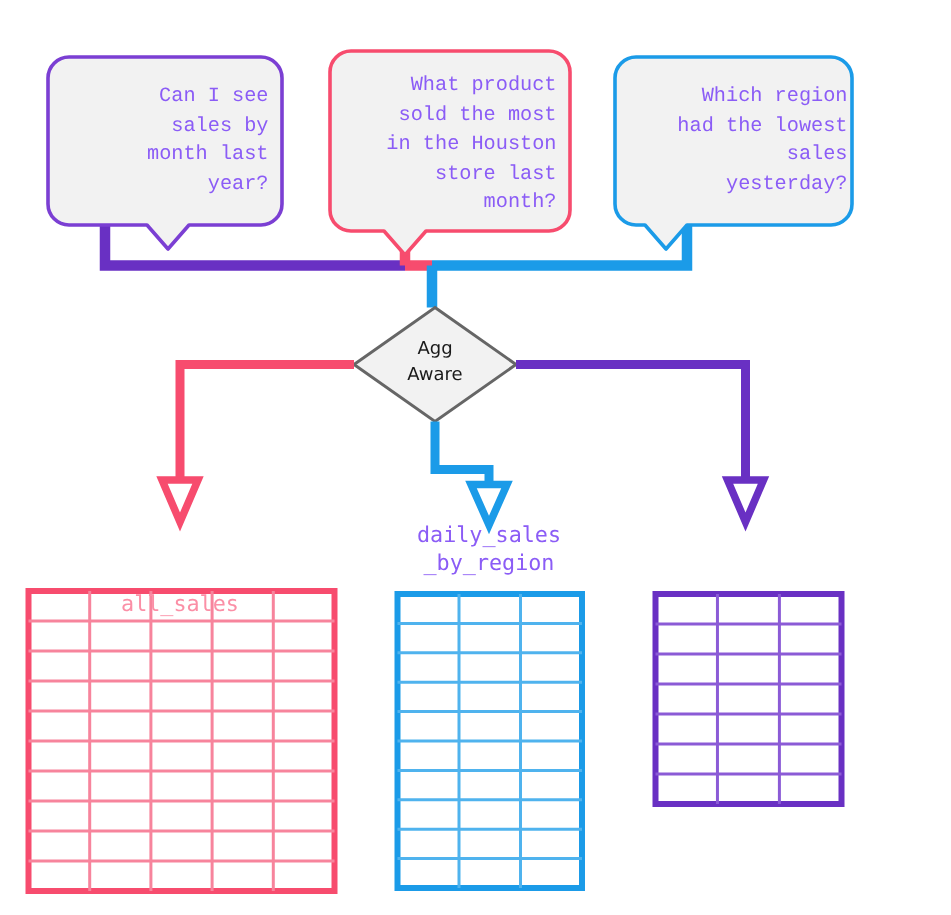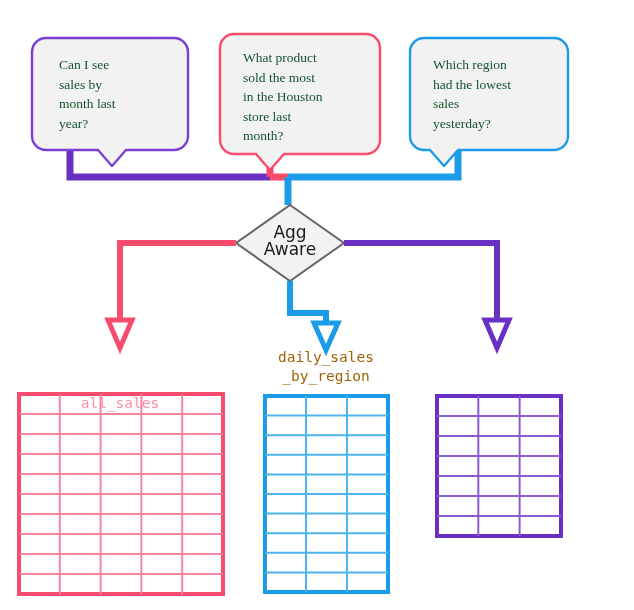--- a/index.html
+++ b/index.html
@@ -1,22 +1,22 @@
 <!DOCTYPE html>
 <html><head>
 <meta charset="utf-8">
 <style>
   html,body{margin:0;padding:0;}
   body{width:634px;height:610px;background:#ffffff;position:relative;
        font-family:"DejaVu Sans",sans-serif;overflow:hidden;}
   #stage{position:absolute;left:0;top:0;width:634px;height:610px;}
   svg.layer{position:absolute;left:0;top:0;width:634px;height:610px;overflow:visible;}
-  .bubbletext{position:absolute;font-family:Liberation Serif, serif;
-              font-size:13.5px;line-height:19.5px;color:#14532d;white-space:pre-line;}
-  .diamondtext{position:absolute;font-family:"DejaVu Sans",sans-serif;font-size:17px;
+  .bubbletext{position:absolute;font-family:Liberation Mono, monospace;
+              font-size:13.5px;line-height:19.5px;color:#8b5cf6;white-space:pre-line;text-align:right;}
+  .diamondtext{position:absolute;font-family:"DejaVu Sans",sans-serif;font-size:12px;
                line-height:17px;color:#1a1a1a;text-align:center;white-space:pre-line;}
   .tlabel{position:absolute;font-family:"DejaVu Sans Mono",monospace;font-size:14.5px;
           line-height:19px;text-align:center;white-space:pre-line;letter-spacing:0px;}
 </style>
 </head>
 <body>
 
 <div id="stage">
 
   <svg class="layer" viewBox="0 0 634 610">
@@ -109,17 +109,17 @@
 sold the most
 in the Houston
 store last
 month?</div>
 
   <div class="diamondtext" style="left:240px;top:224px;width:100px;">Agg
 Aware</div>
 
   <div class="tlabel" style="left:50px;top:357px;width:140px;color:#FB8FA6;margin-top:37px;">all_sales</div>
 
-  <div class="tlabel" style="left:256px;top:348px;width:140px;color:#a16207;">daily_sales
+  <div class="tlabel" style="left:256px;top:348px;width:140px;color:#8b5cf6;">daily_sales
 _by_region</div>
 
 
 </div>
 
 </body></html>

